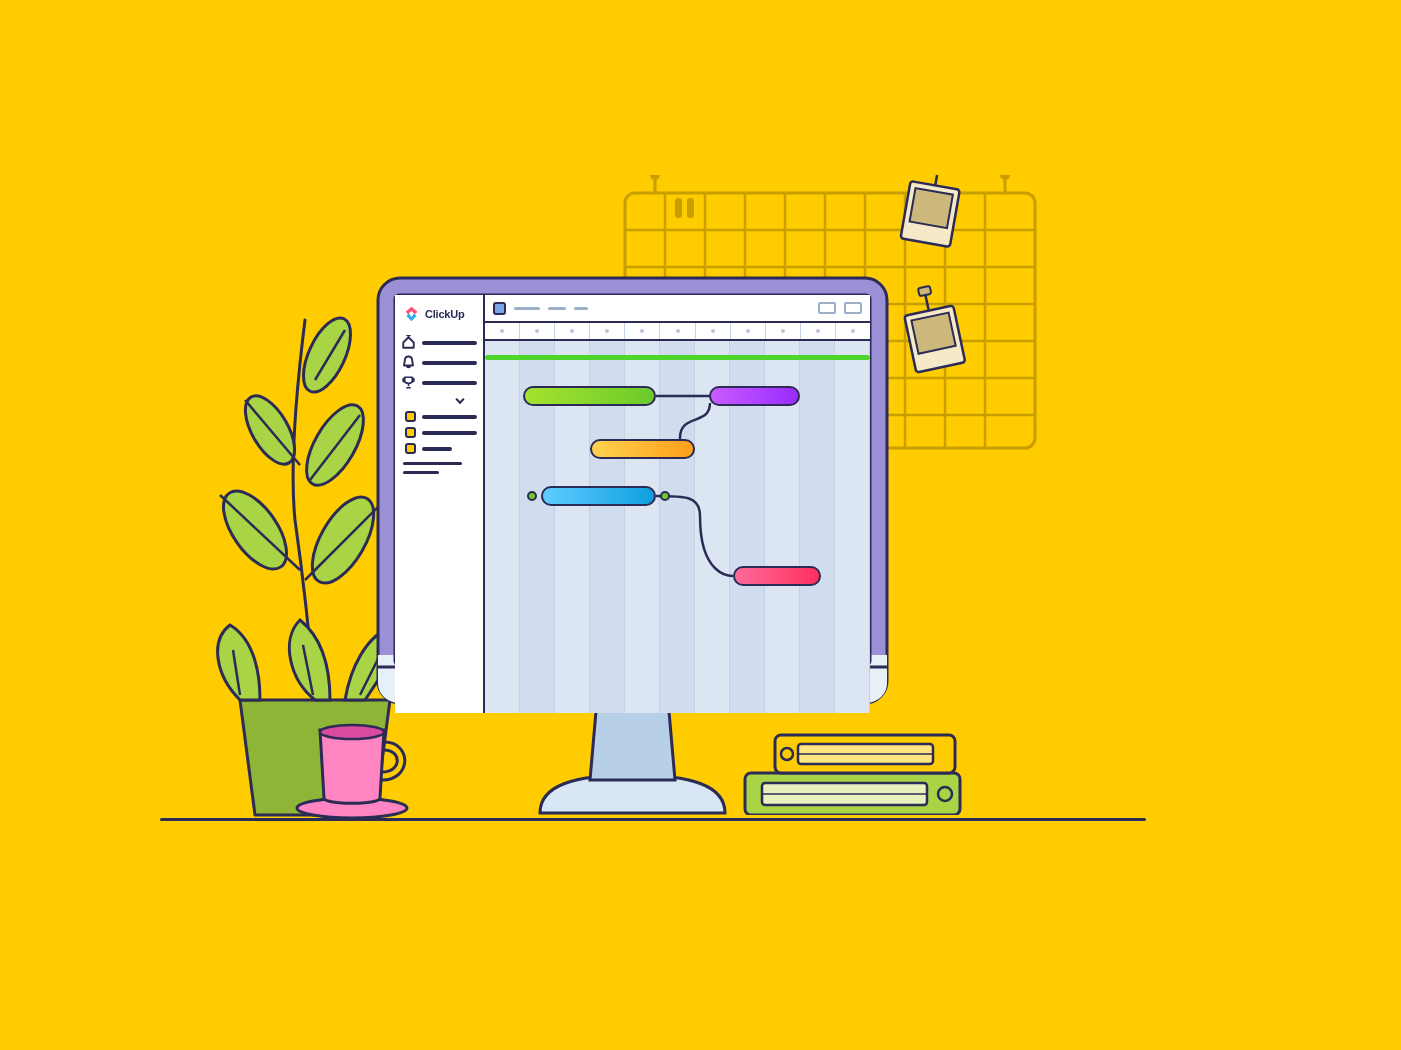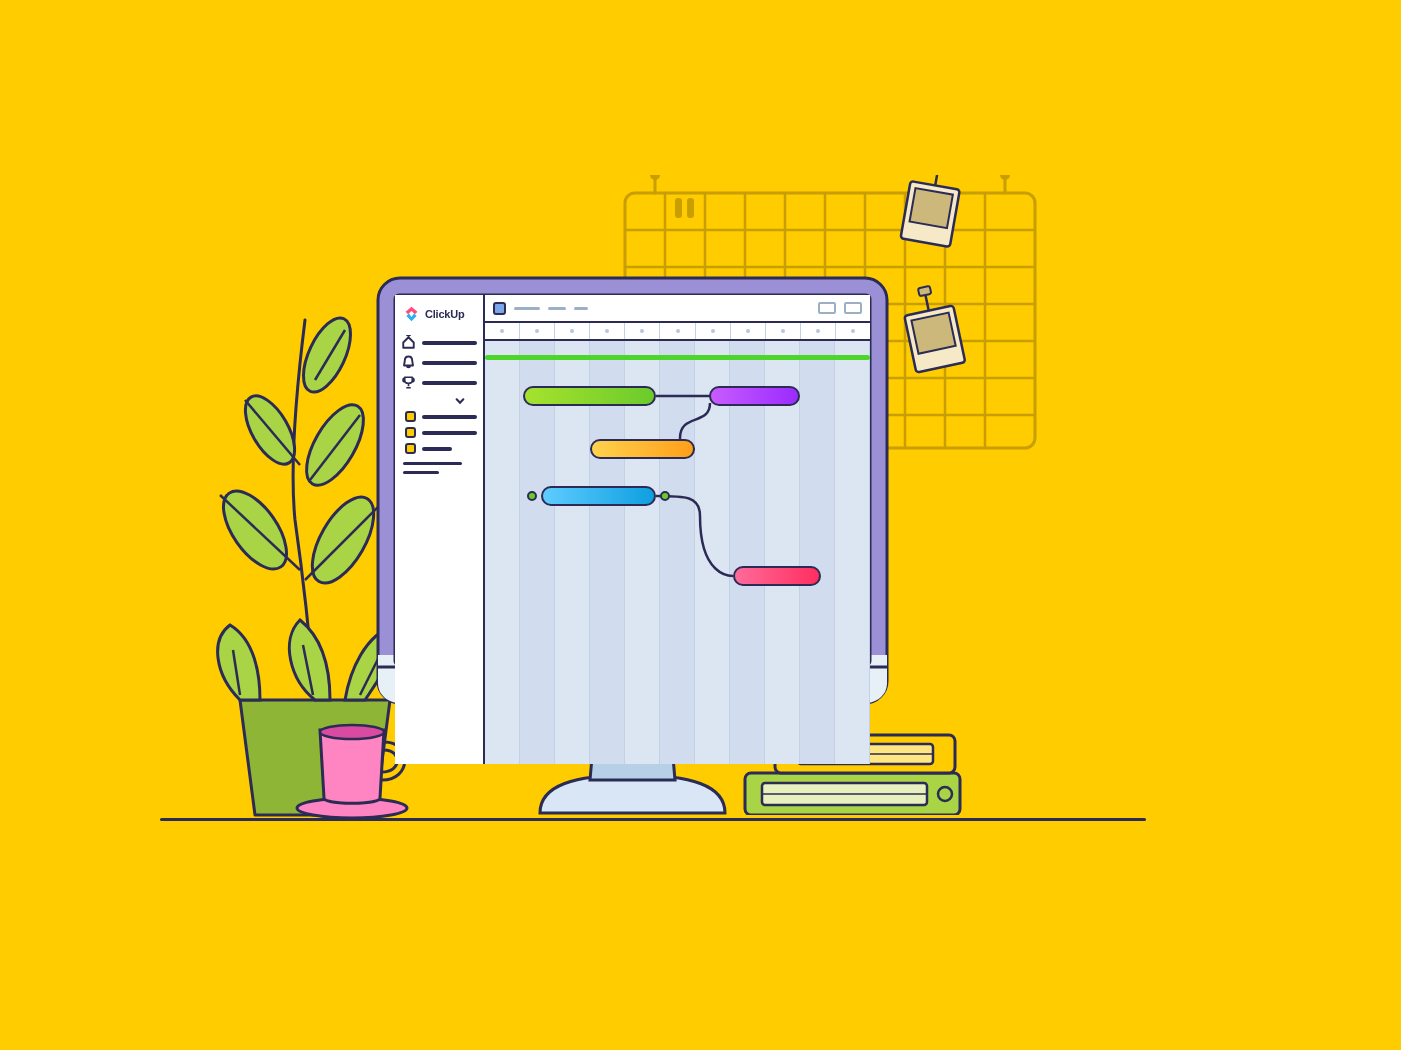--- a/index.html
+++ b/index.html
@@ -36,21 +36,21 @@
     
     
     .desk-line { position: absolute; left: 160px; right: 255px; top: 818px; height: 3px; background: #2b2b55; border-radius: 2px; }
     
     
     .screen {
       position: absolute;
       left: 395px;
       top: 295px;
       width: 475px;
-      height: 469px;
+      height: 418px;
       background: #DCE6F2;
       display: flex;
       flex-direction: column;
     }
     .sidebar {
       position: absolute;
       left: 0; top: 0; bottom: 0;
       width: 90px;
       background: #ffffff;
       border-right: 2.5px solid #2b2b55;

